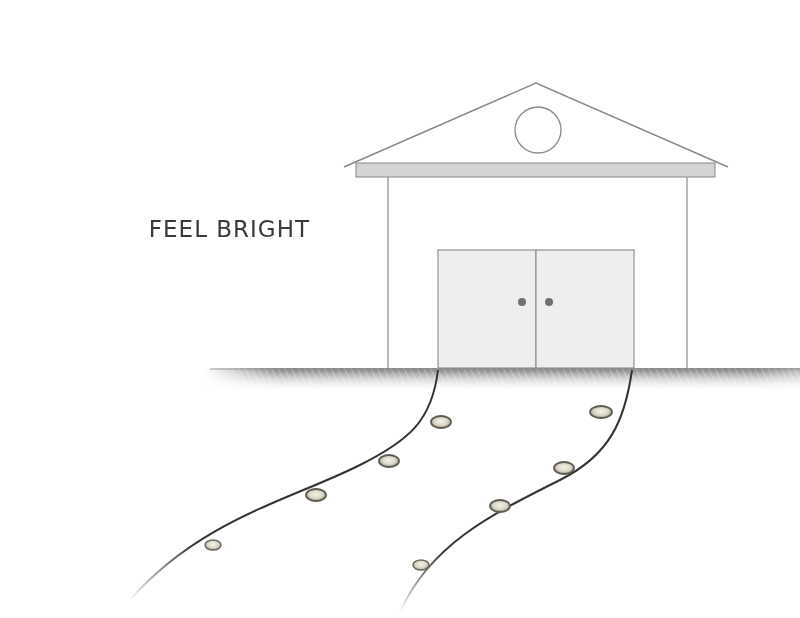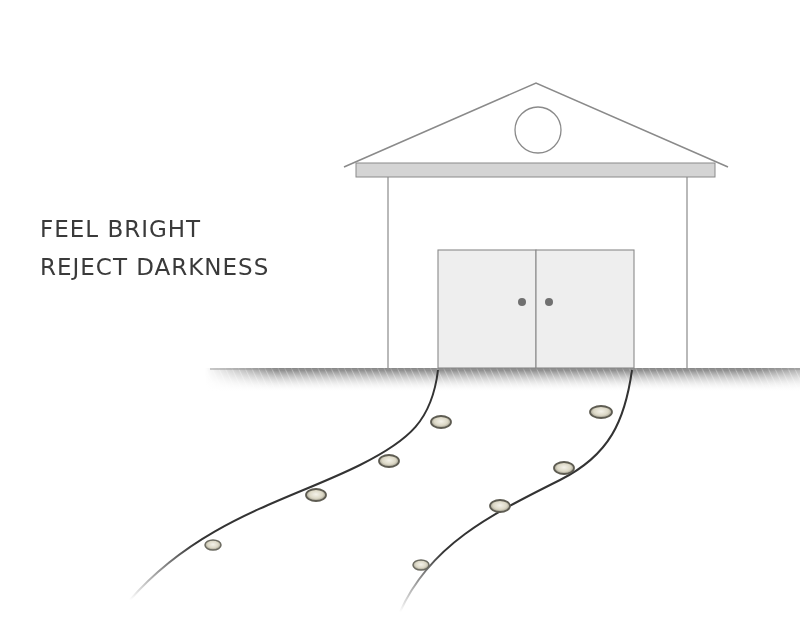--- a/index.html
+++ b/index.html
@@ -1,26 +1,25 @@
 <!DOCTYPE html>
 <html><head>
 <meta charset="utf-8">
 <style>
   html, body { margin: 0; padding: 0; background: #ffffff; }
   body { width: 800px; height: 618px; position: relative; overflow: hidden; font-family: "DejaVu Sans", sans-serif; }
-  .tagline { position: absolute; left: 40px; top: 210px; width: 270px; text-align: left; color: #333333; font-family: "DejaVu Sans", sans-serif; font-weight: 300; letter-spacing: 1px; }
+  .tagline { position: absolute; left: 40px; top: 210px; width: 270px; text-align: right; color: #333333; font-family: "DejaVu Sans", sans-serif; font-weight: 300; letter-spacing: 1px; }
   .tagline div { font-size: 23px; line-height: 38px; font-weight: normal; -webkit-text-stroke: 0; color: #3a3a3a; }
   svg.scene { position: absolute; left: 0; top: 0; }
 </style>
 </head>
 <body>
 
 <div class="tagline">
   <div>FEEL BRIGHT</div>
-  <div>REJECT DARKNESS</div>
 </div>
 
 <svg class="scene" width="800" height="618" viewBox="0 0 800 618">
   <defs>
     <linearGradient id="groundFade" x1="0" y1="0" x2="0" y2="1">
       <stop offset="0" stop-color="#666" stop-opacity="0.9"></stop>
       <stop offset="1" stop-color="#ffffff" stop-opacity="0"></stop>
     </linearGradient>
     <linearGradient id="groundSideFade" x1="0" y1="0" x2="1" y2="0">
       <stop offset="0" stop-color="#fff" stop-opacity="1"></stop>

